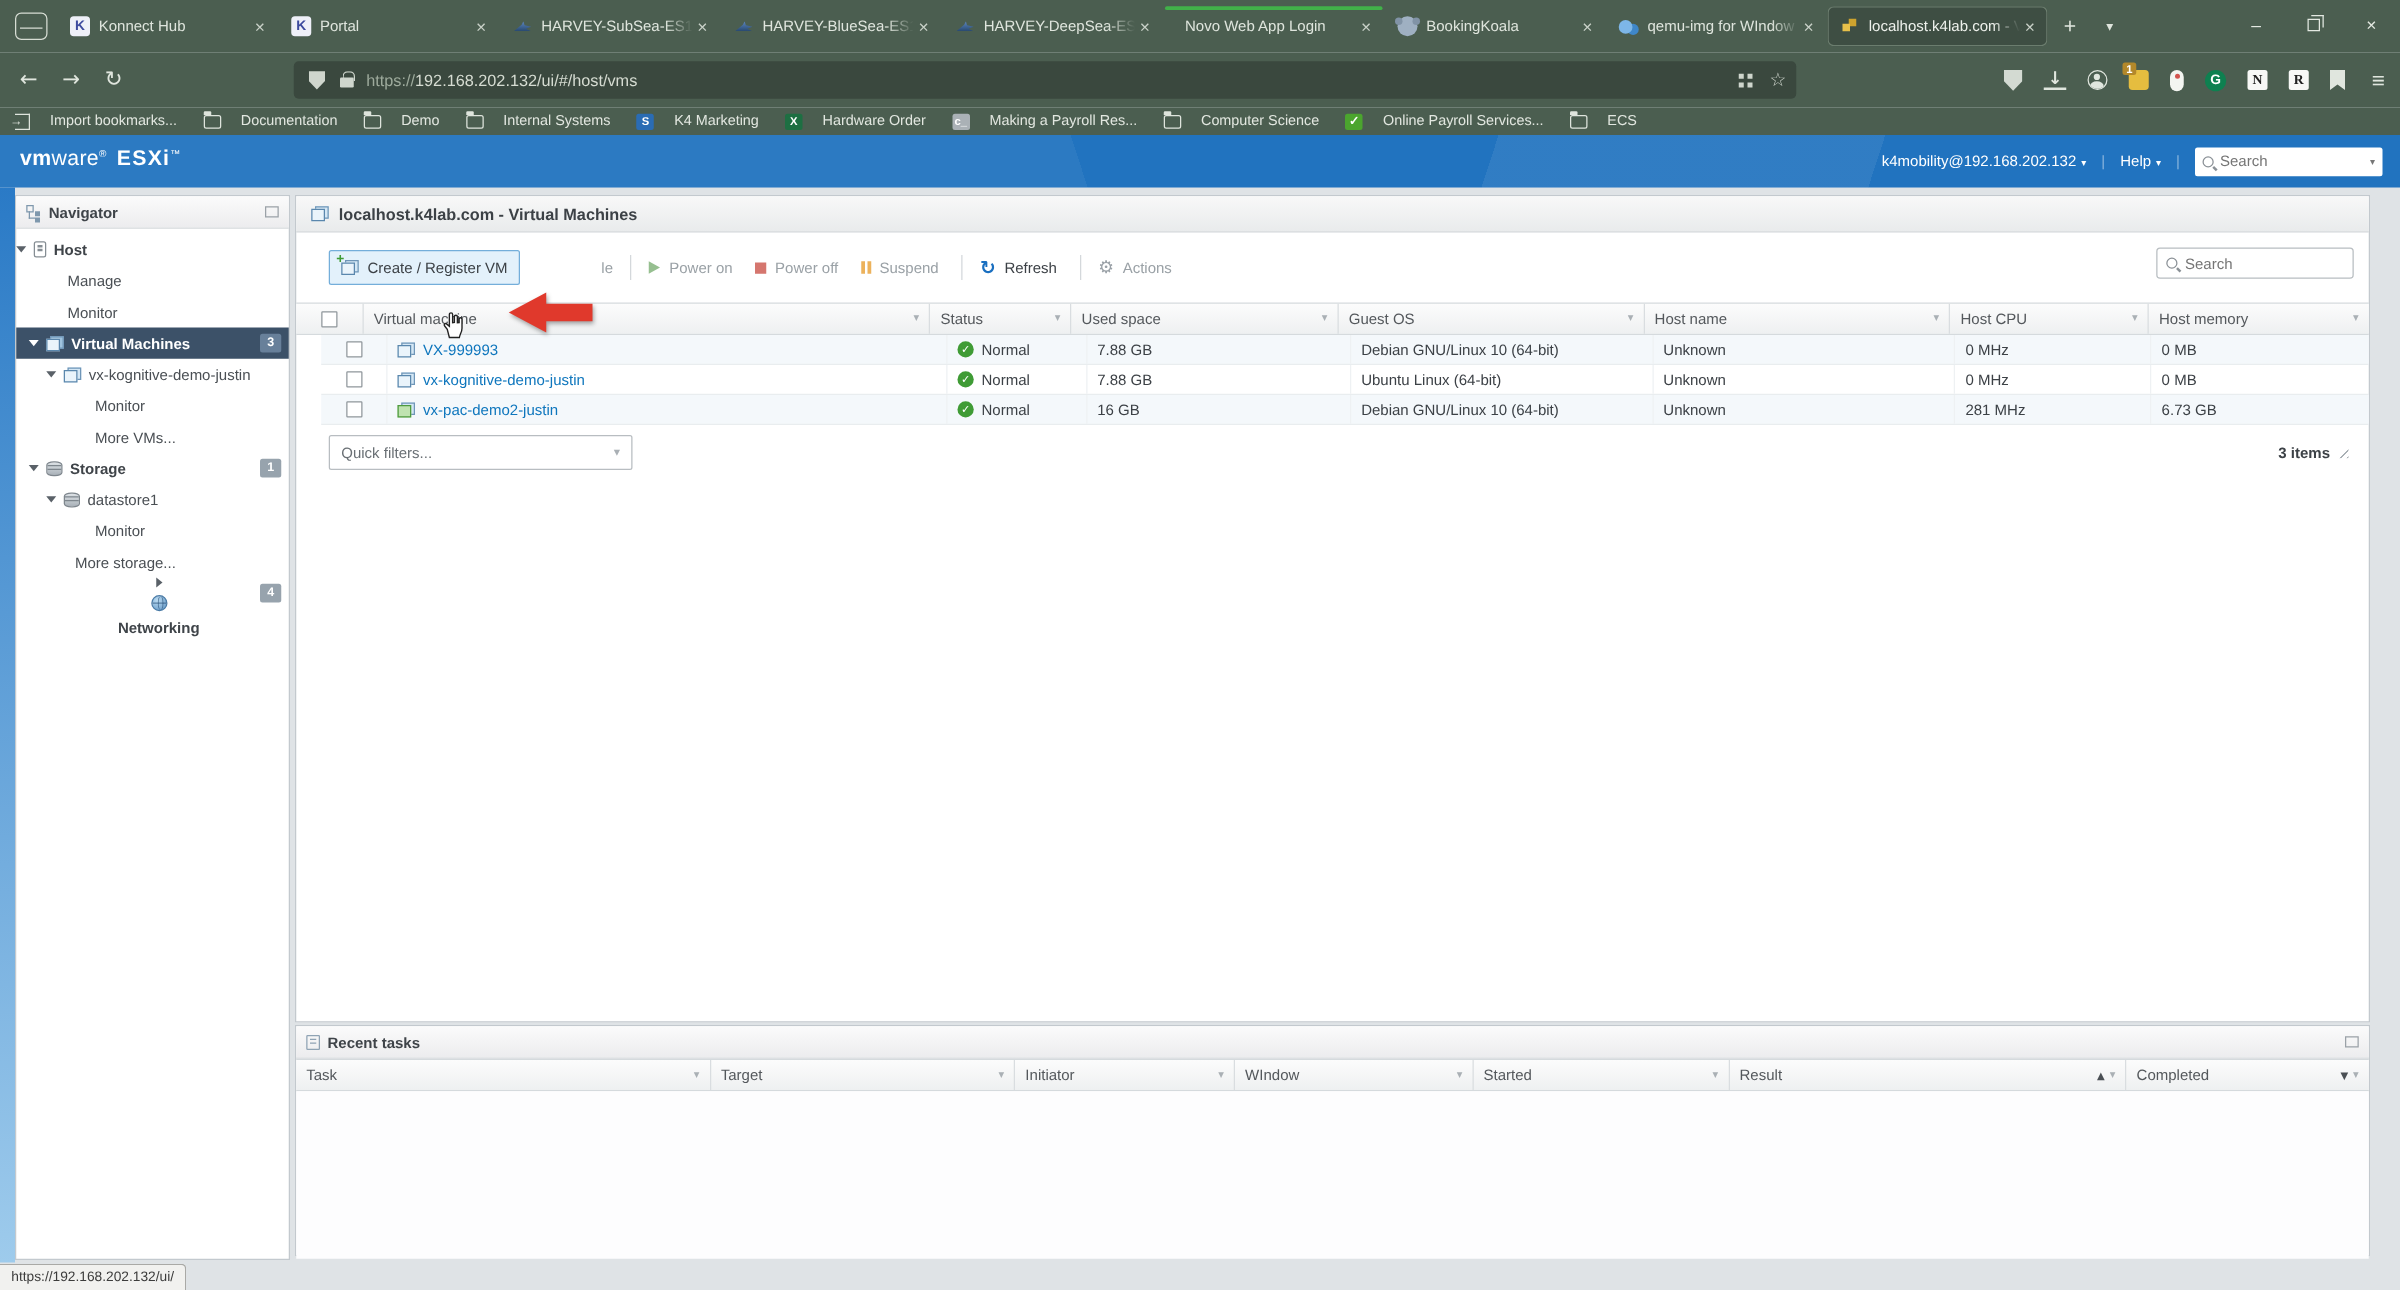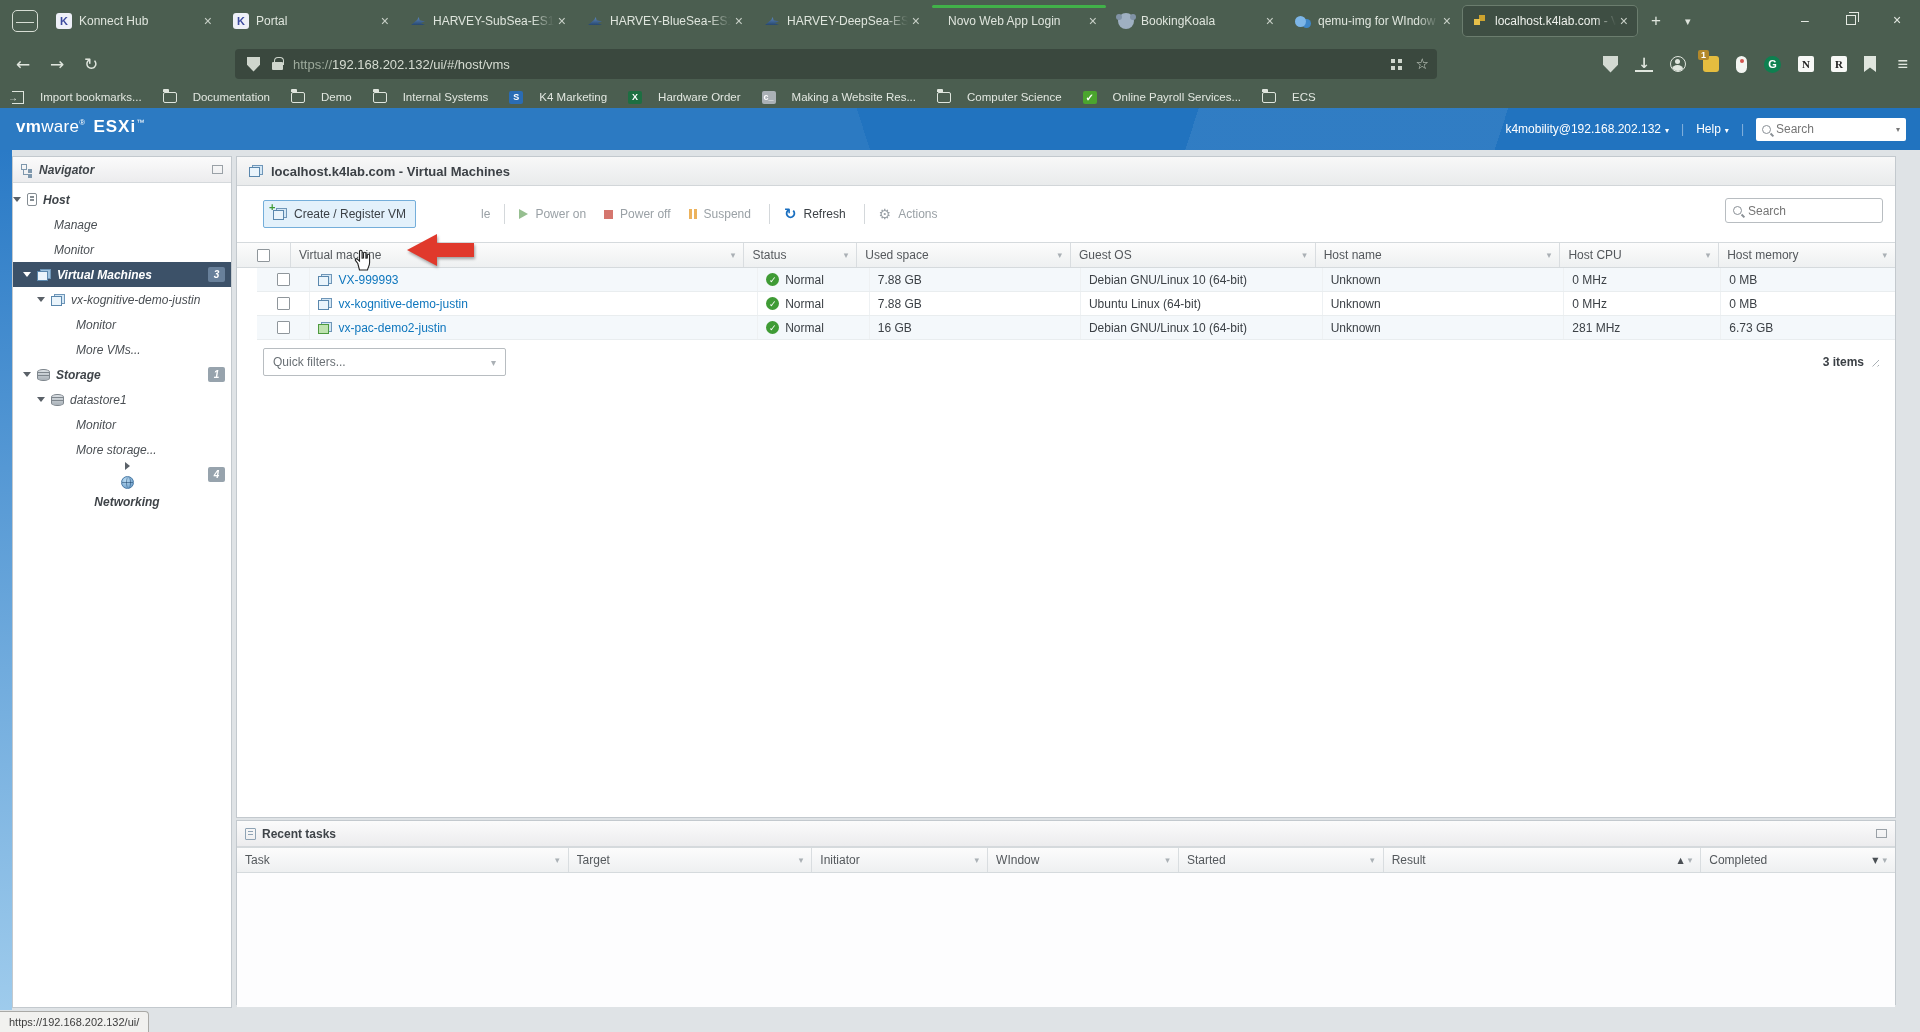--- a/index.html
+++ b/index.html
@@ -86,21 +86,21 @@
   .esxhdr .right { position:absolute; right:14px; top:0; height:42px; display:flex; align-items:center; gap:12px; color:#fff; font-size:12px; }
   .hsep { color:rgba(255,255,255,.45); }
   .cdn { font-size:8px; margin-left:4px; }
   .hsearch { width:150px; height:23px; background:#fff; border-radius:2px; display:flex; align-items:center; padding:0 6px; gap:5px; }
   .hsearch input { border:0; outline:0; flex:1; font-size:12px; width:90px; font-family:"Liberation Sans",sans-serif; color:#555; }
   .hsearch .cdn { color:#777; margin:0; }
   .mag { width:9px; height:9px; border:1.6px solid #8a9096; border-radius:50%; position:relative; flex:0 0 9px; }
   .mag::after { content:""; position:absolute; width:1.8px; height:4px; background:#8a9096; left:8px; top:7px; transform:rotate(-45deg); }
 
   .panel { position:absolute; background:#fff; border:1px solid #c3c9ce; }
-  .nav-panel { left:12px; top:48px; width:220px; height:852px;font-style:italic; }
+  .nav-panel { left:12px; top:48px; width:220px; height:852px; }
   .phdr { height:26px; background:linear-gradient(#fbfbfb,#ececee); border-bottom:1px solid #d5d9dc; display:flex; align-items:center; padding:0 8px; gap:6px; font-size:12px; font-weight:bold; color:#3f4449; }
   .ic-tree { width:12px; height:12px; position:relative; }
   .ic-tree::before { content:""; position:absolute; left:0; top:0; width:4px; height:4px; border:1px solid #7f98ad; box-shadow:6px 4px 0 -1px #7f98ad, 6px 9px 0 -1px #7f98ad; }
   .ic-tree::after { content:""; position:absolute; left:2px; top:5px; width:4px; height:5px; border-left:1px solid #7f98ad; border-bottom:1px solid #7f98ad; }
   .pin { margin-left:auto; width:11px; height:9px; border:1.4px solid #9aa1a7; }
   .tree { padding-top:4px; }
   .trow { height:25px; display:flex; align-items:center; gap:6px; font-size:12px; color:#4a4f54; position:relative; }
   .trow.b { font-weight:bold; color:#3f4449; }
   .trow.sel { background:#3c5168; color:#fff; }
   .trow.sel .caret { border-top-color:#fff; }
@@ -288,21 +288,21 @@
     <div class="bm">
       <span class="bmi bmi-s">S</span>
       <span>K4 Marketing</span>
     </div>
     <div class="bm">
       <span class="bmi bmi-x">X</span>
       <span>Hardware Order</span>
     </div>
     <div class="bm">
       <span class="bmi bmi-c">c_</span>
-      <span>Making a Website Res...</span>
+      <span>Making a Payroll Res...</span>
     </div>
     <div class="bm">
       <span class="bmi bmi-folder"></span>
       <span>Computer Science</span>
     </div>
     <div class="bm">
       <span class="bmi bmi-check">✓</span>
       <span>Online Payroll Services...</span>
     </div>
     <div class="bm">
@@ -370,21 +370,21 @@
           <span class="badge">1</span>
         </div>
         <div class="trow" style="padding-left: 24px; align-items: center;">
           <span class="caret"></span>
           <span class="ic-storage"></span>
           <span>datastore1</span>
         </div>
         <div class="trow" style="padding-left: 63px;">
           <span>Monitor</span>
         </div>
-        <div class="trow" style="padding-left: 63px;">
+        <div class="trow" style="padding-left: 47px;">
           <span>More storage...</span>
         </div>
         <div class="trow b" style="padding-left: 10px; flex-direction: column;">
           <span class="caret right"></span>
           <span class="ic-network"></span>
           <span>Networking</span>
           <span class="badge">4</span>
         </div>
       </div>
   </div>

